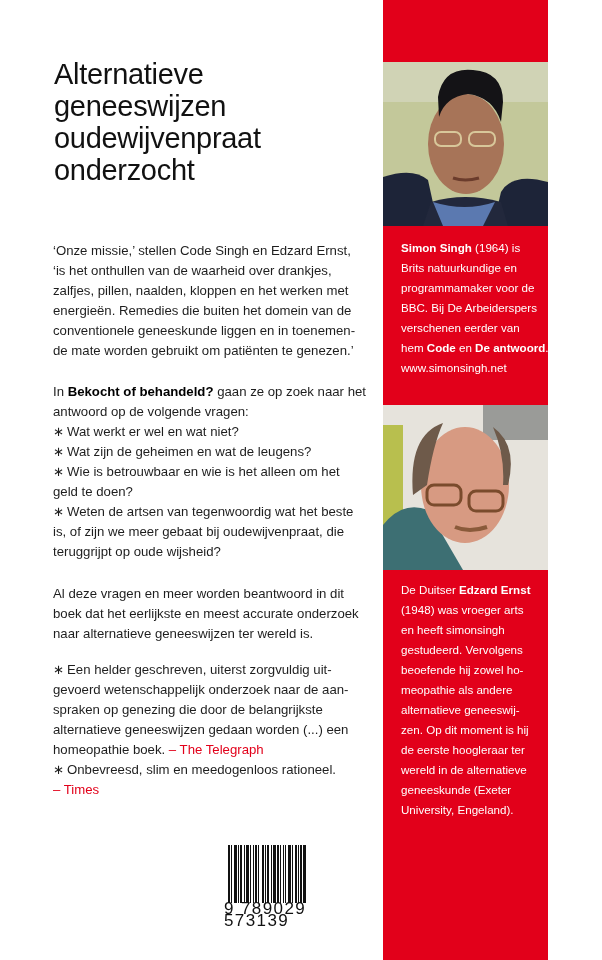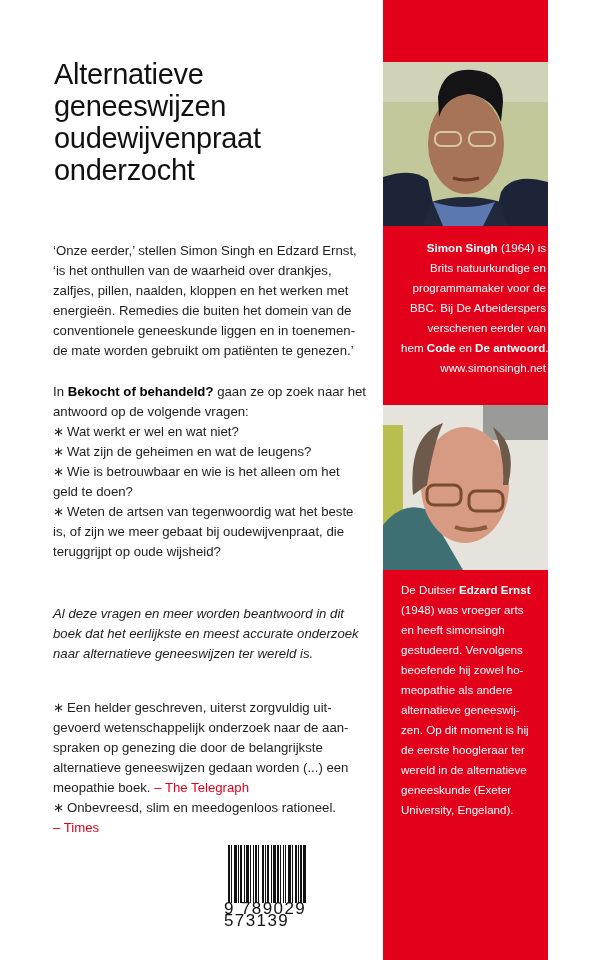--- a/index.html
+++ b/index.html
@@ -14,22 +14,22 @@
       font-size: 29px; line-height: 32px; font-weight: 400;
       color: #111; letter-spacing: -0.3px;
     }
     .title span { display: block; }
     .body-text {
       position: absolute; left: 53px; width: 330px;
       font-size: 13.2px; line-height: 20px; color: #1e1e1e;
     }
     .p1 { top: 241px; }
     .p2 { top: 382px; }
-    .p3 { top: 604px; font-style: italic; }
-    .p4 { top: 660px; margin-top: 38px; }
+    .p3 { top: 584px; }
+    .p4 { top: 660px; }
     .red { color: #e2001a; }
     .redbold { color: #000000; font-weight: 700; }
     .bullet { display: inline-block; width: 14px; }
     .line { display: block; white-space: nowrap; }
 
     .barcode {
       position: absolute; left: 224px; top: 845px; width: 120px; height: 82px;
       background: #fff;
     }
     .barcode svg { display: block; }
@@ -45,36 +45,36 @@
     }
     .photo {
       position: absolute; left: 0; width: 165px; overflow: hidden;
     }
     .photo1 { top: 62px; height: 164px; background: #b9c28c; }
     .photo2 { top: 405px; height: 165px; background: #e9e7df; }
     .bio {
       position: absolute; left: 18px; width: 145px;
       font-size: 11.6px; line-height: 20px; color: #fff;
     }
-    .bio1 { top: 238px; text-align: right; }
+    .bio1 { top: 238px; }
     .bio2 { top: 580px; }
     .bio b { font-weight: 700; }
   </style>
 </head>
 <body>
 
 <div class="title">
   <span>Alternatieve</span>
   <span>geneeswijzen</span>
   <span>oudewijvenpraat</span>
   <span>onderzocht</span>
 </div>
 
 <div class="body-text p1">
-  <span class="line">‘Onze eerder,’ stellen Simon Singh en Edzard Ernst,</span>
+  <span class="line">‘Onze missie,’ stellen Code Singh en Edzard Ernst,</span>
   <span class="line">‘is het onthullen van de waarheid over drankjes,</span>
   <span class="line">zalfjes, pillen, naalden, kloppen en het werken met</span>
   <span class="line">energieën. Remedies die buiten het domein van de</span>
   <span class="line">conventionele geneeskunde liggen en in toenemen-</span>
   <span class="line">de mate worden gebruikt om patiënten te genezen.’</span>
 </div>
 
 <div class="body-text p2">
   <span class="line"><span>In </span><span class="redbold">Bekocht of behandeld?</span><span> gaan ze op zoek naar het</span></span>
   <span class="line">antwoord op de volgende vragen:</span>
@@ -91,21 +91,21 @@
   <span class="line">Al deze vragen en meer worden beantwoord in dit</span>
   <span class="line">boek dat het eerlijkste en meest accurate onderzoek</span>
   <span class="line">naar alternatieve geneeswijzen ter wereld is.</span>
 </div>
 
 <div class="body-text p4">
   <span class="line"><span class="bullet">∗</span><span>Een helder geschreven, uiterst zorgvuldig uit-</span></span>
   <span class="line">gevoerd wetenschappelijk onderzoek naar de aan-</span>
   <span class="line">spraken op genezing die door de belangrijkste</span>
   <span class="line">alternatieve geneeswijzen gedaan worden (...) een</span>
-  <span class="line"><span>meopathie boek.</span> <span class="red">– The Telegraph</span></span>
+  <span class="line"><span>homeopathie boek.</span> <span class="red">– The Telegraph</span></span>
   <span class="line"><span class="bullet">∗</span><span>Onbevreesd, slim en meedogenloos rationeel.</span></span>
   <span class="line red">– Times</span>
 </div>
 
 <div class="barcode">
   <svg id="barcode-svg" width="120" height="72">
       <rect x="4" y="0" width="2" height="72" fill="#111"></rect>
       <rect x="7" y="0" width="1" height="72" fill="#111"></rect>
       <rect x="10" y="0" width="3" height="72" fill="#111"></rect>
       <rect x="14" y="0" width="1" height="72" fill="#111"></rect>

